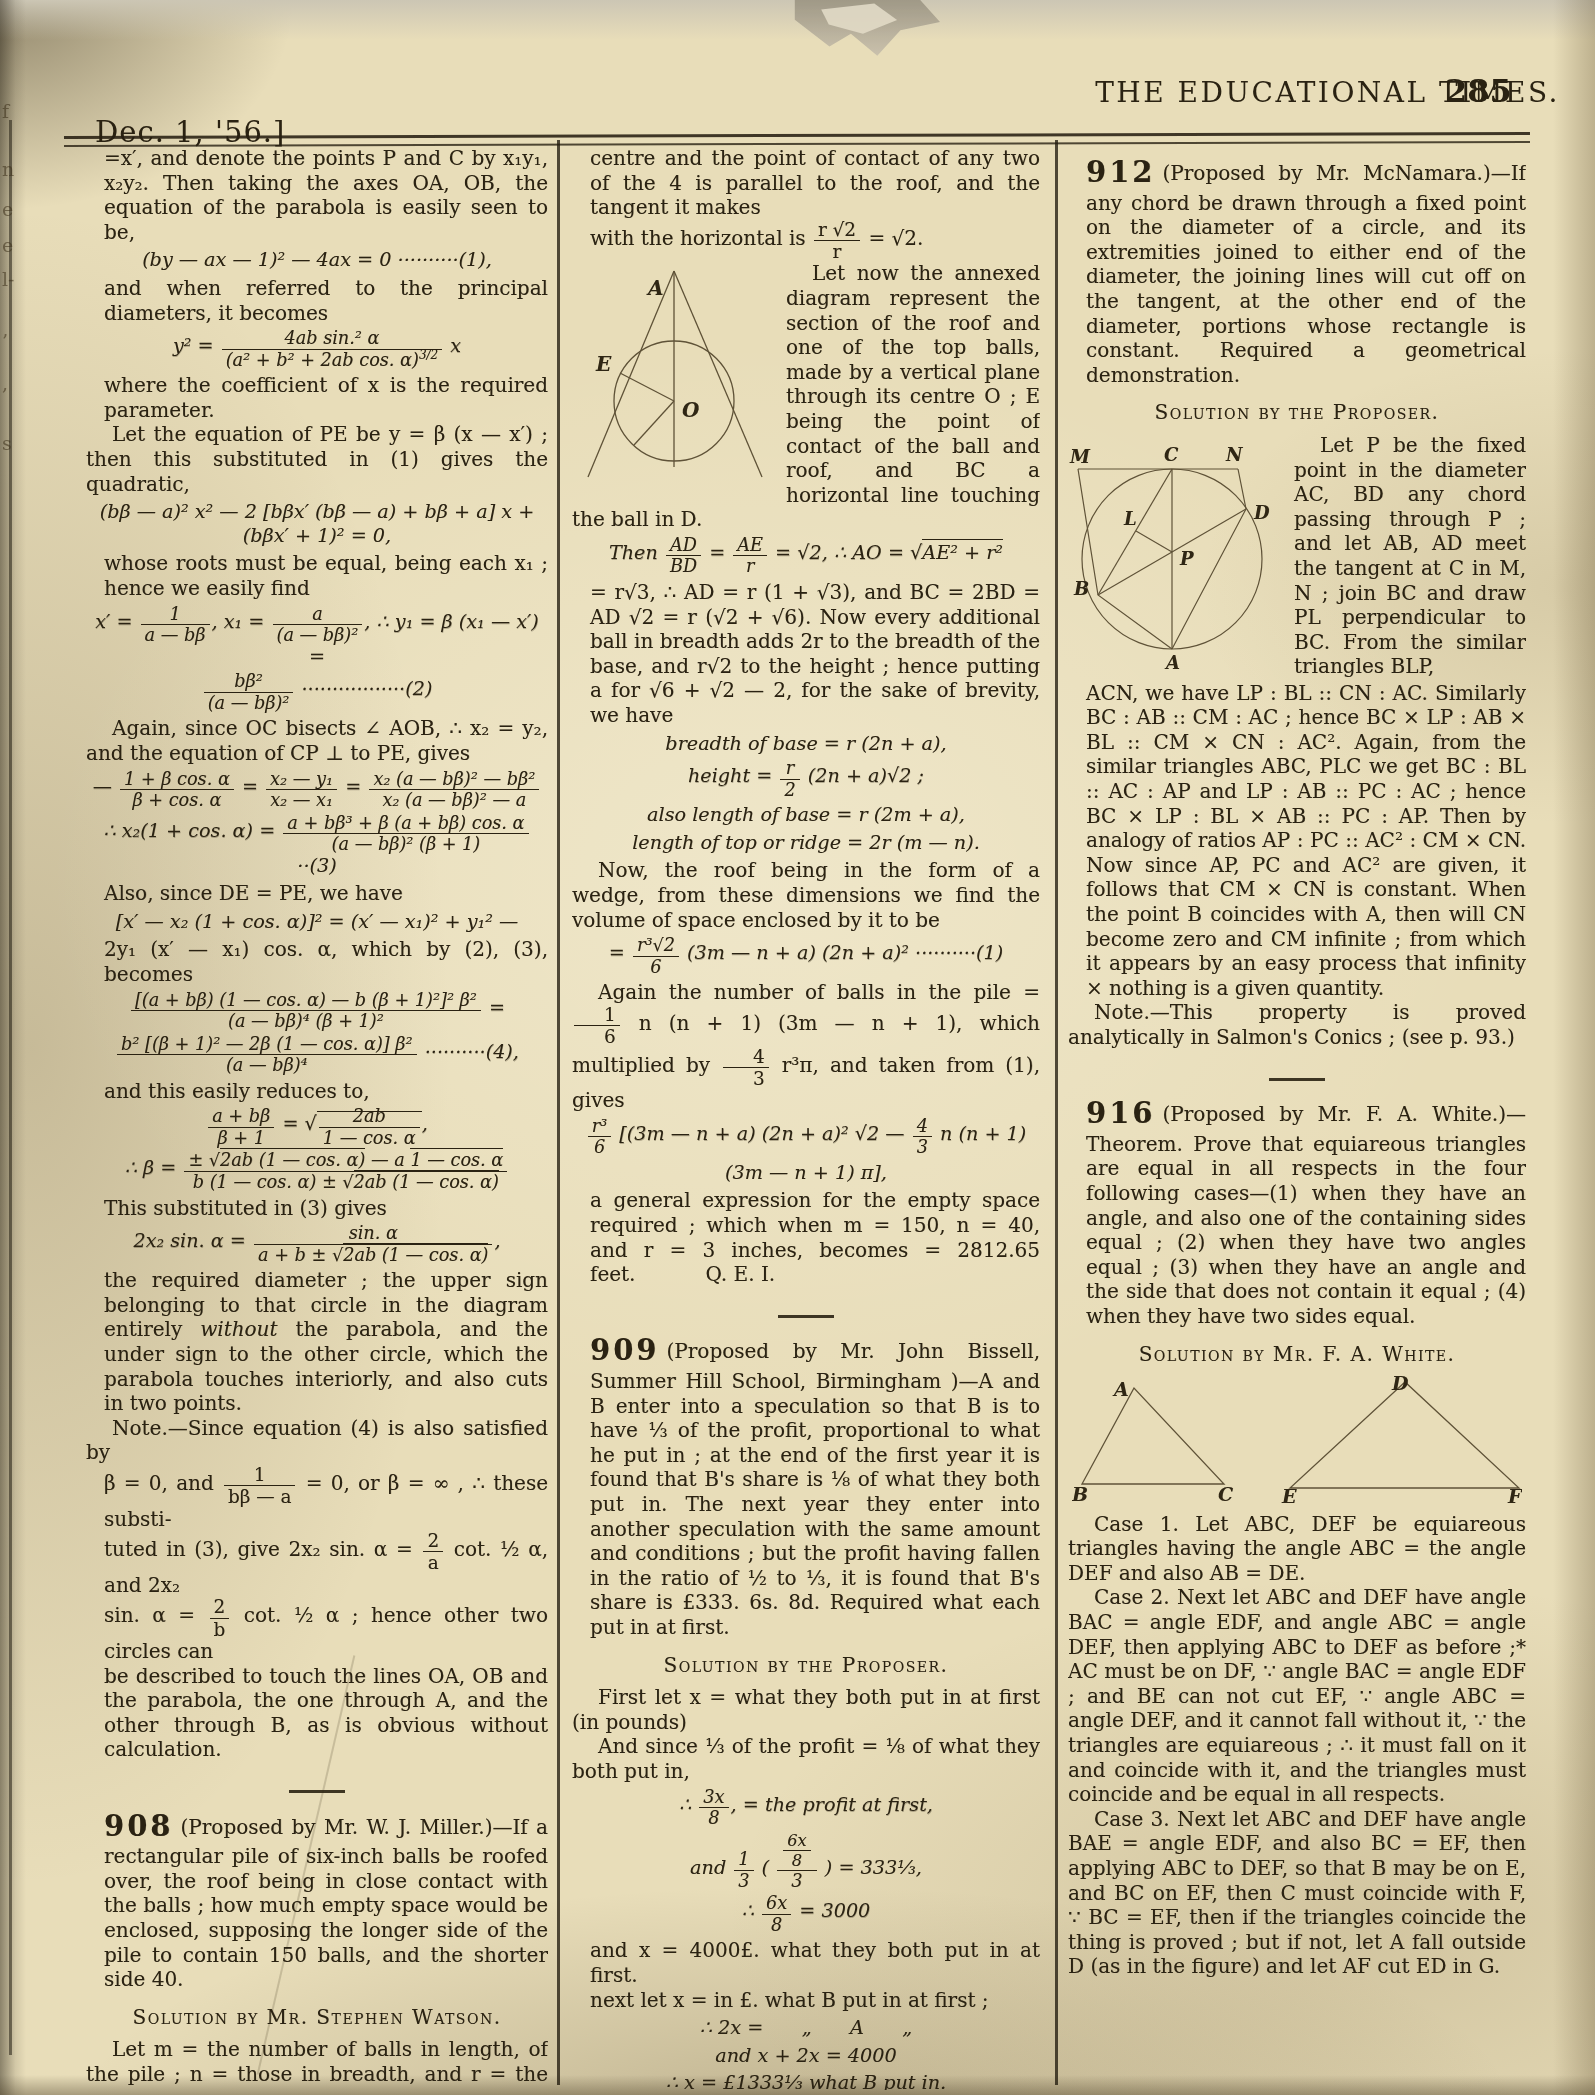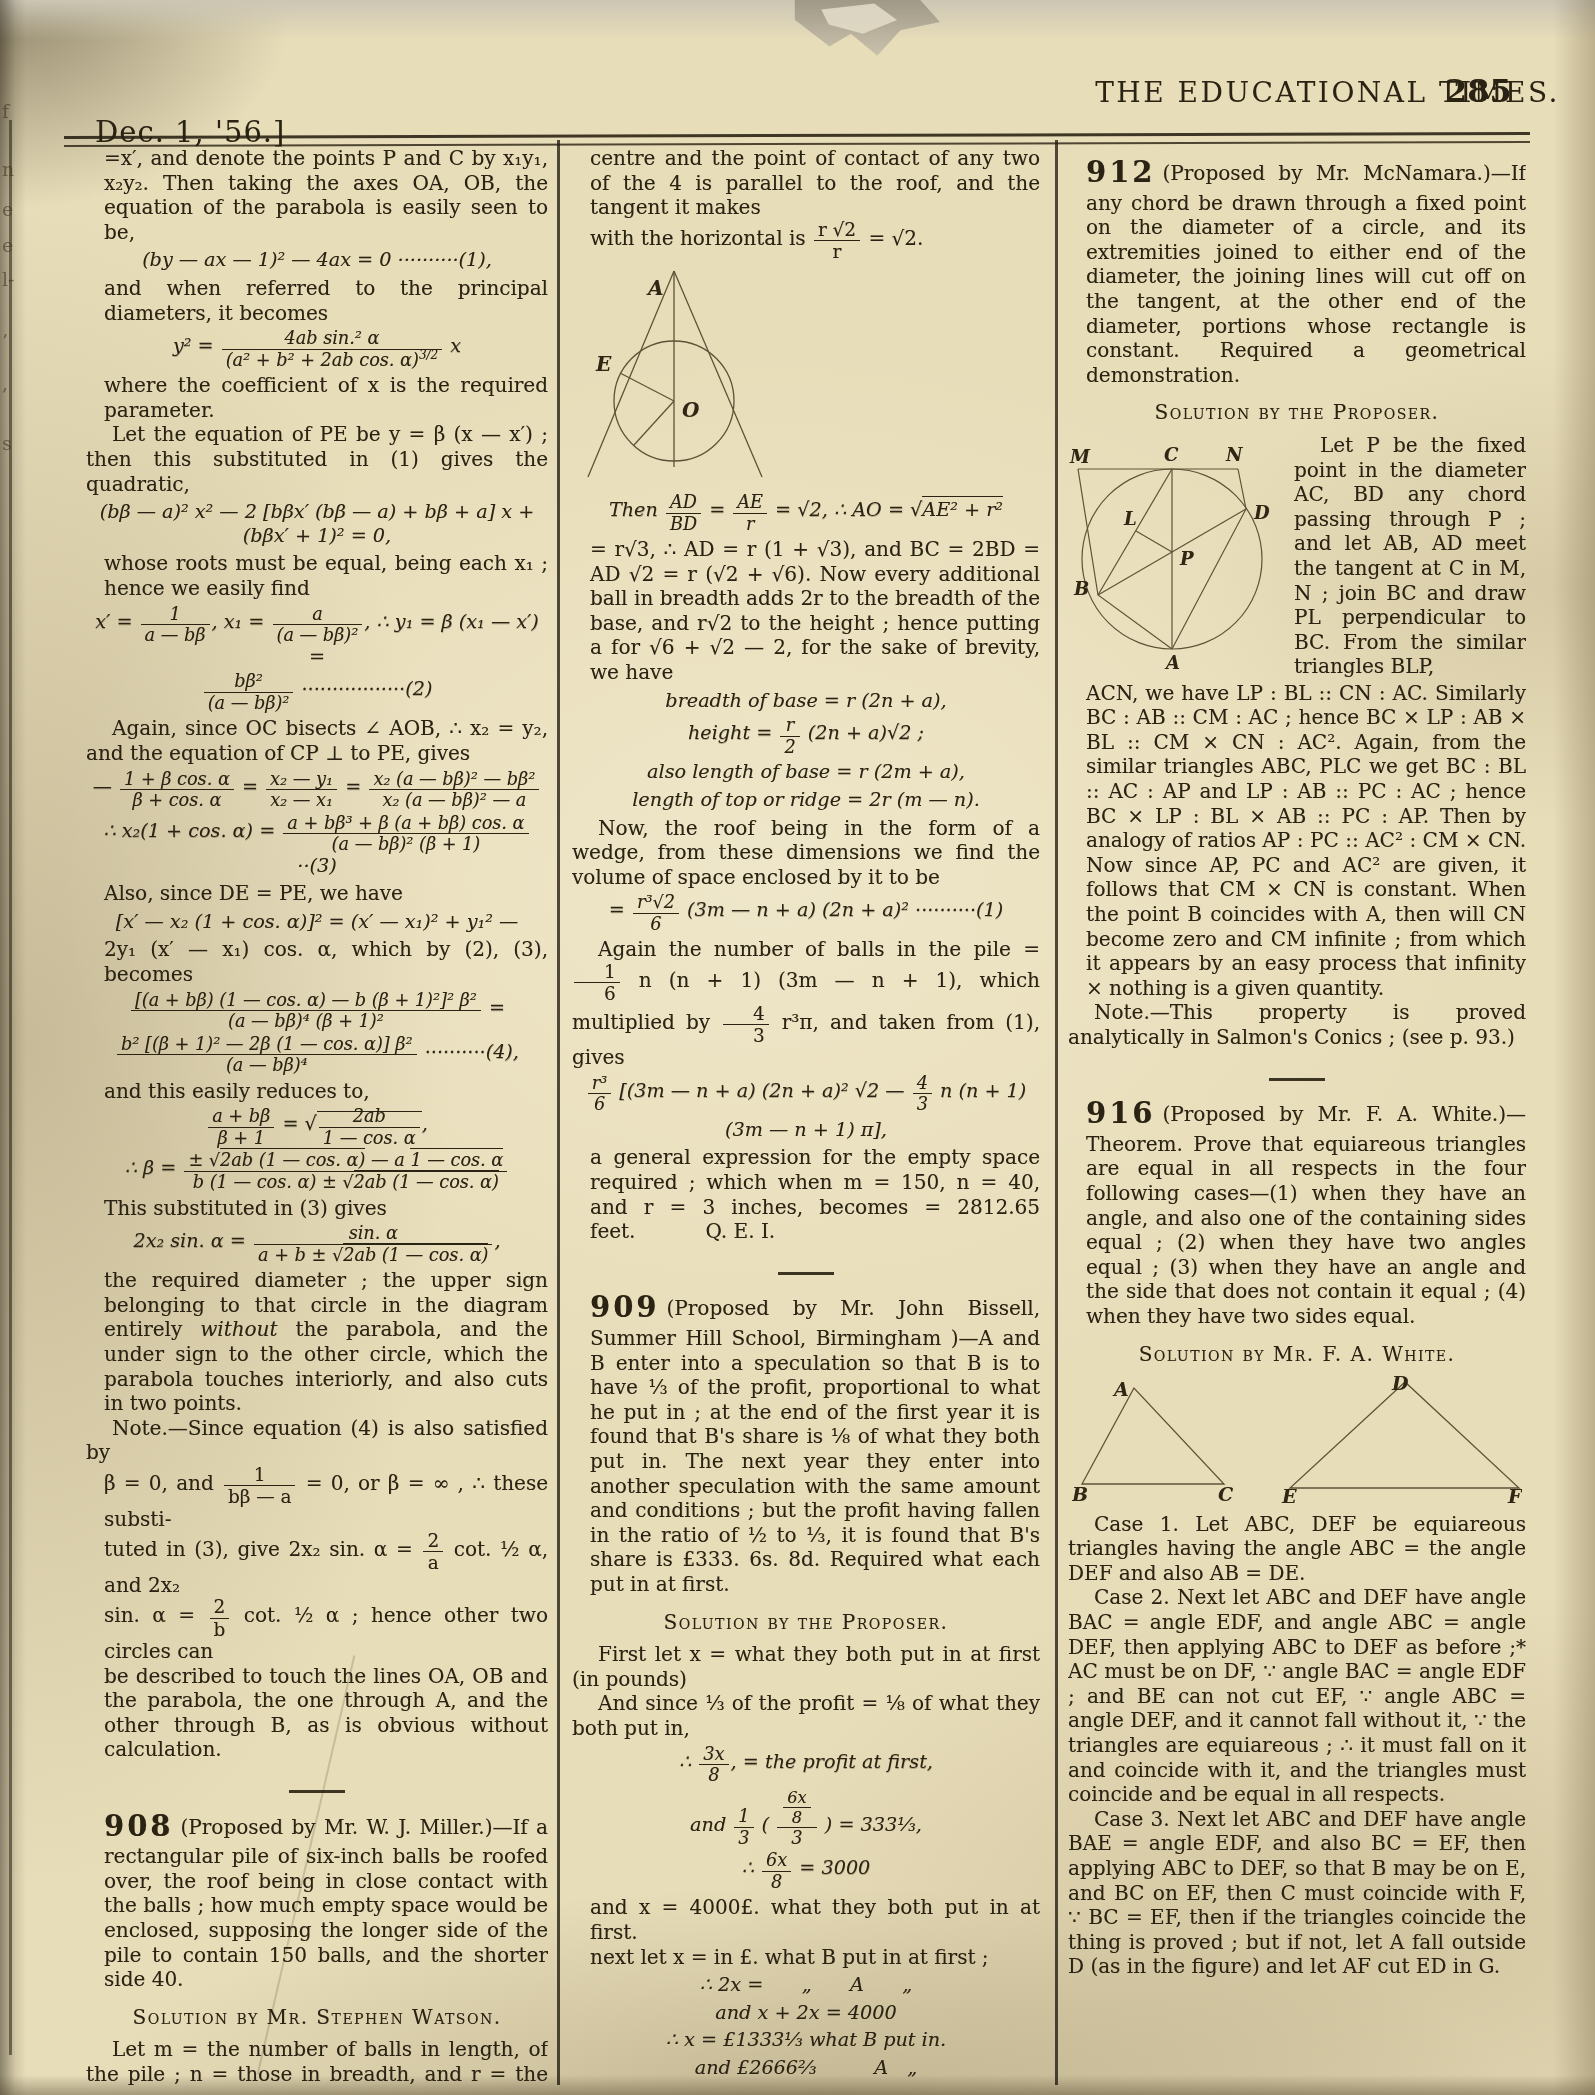--- a/index.html
+++ b/index.html
@@ -142,20 +142,21 @@
           <circle cx="102" cy="136" r="60"></circle>
           <line x1="102" y1="136" x2="48" y2="108"></line>
           <line x1="102" y1="136" x2="62" y2="180"></line>
         </g>
         <g font-size="20">
           <text x="76" y="30">A</text>
           <text x="24" y="106">E</text>
           <text x="110" y="152">O</text>
         </g>
       </svg></div>
+    <p class="para">Let now the annexed diagram represent the section of the roof and one of the top balls, made by a vertical plane through its centre O ; E being the point of contact of the ball and roof, and BC a horizontal line touching the ball in D.</p>
     <div class="clear"></div>
     <div class="formula">Then <span class="frac"><span class="fn">AD</span><span class="fd">BD</span></span> = <span class="frac"><span class="fn">AE</span><span class="fd">r</span></span> = √2, ∴ AO = √<span class="ov">AE² + r²</span></div>
     <p class="para noind">= r√3, ∴ AD = r (1 + √3), and BC = 2BD = AD √2 = r (√2 + √6).  Now every additional ball in breadth adds 2r to the breadth of the base, and r√2 to the height ; hence putting a for √6 + √2 — 2, for the sake of brevity, we have</p>
     <div class="formula">breadth of base = r (2n + a),</div>
     <div class="formula">height = <span class="frac"><span class="fn">r</span><span class="fd">2</span></span> (2n + a)√2 ;</div>
     <div class="formula">also length of base = r (2m + a),</div>
     <div class="formula">length of top or ridge = 2r (m — n).</div>
     <p class="para">Now, the roof being in the form of a wedge, from these dimensions we find the volume of space enclosed by it to be</p>
     <div class="formula">= <span class="frac"><span class="fn">r³√2</span><span class="fd">6</span></span> (3m — n + a) (2n + a)² ··········(1)</div>
     <p class="para">Again the number of balls in the pile = <span class="frac"><span class="fn">1</span><span class="fd">6</span></span> n (n + 1) (3m — n + 1), which multiplied by <span class="frac"><span class="fn">4</span><span class="fd">3</span></span> r³π, and taken from (1), gives</p>

